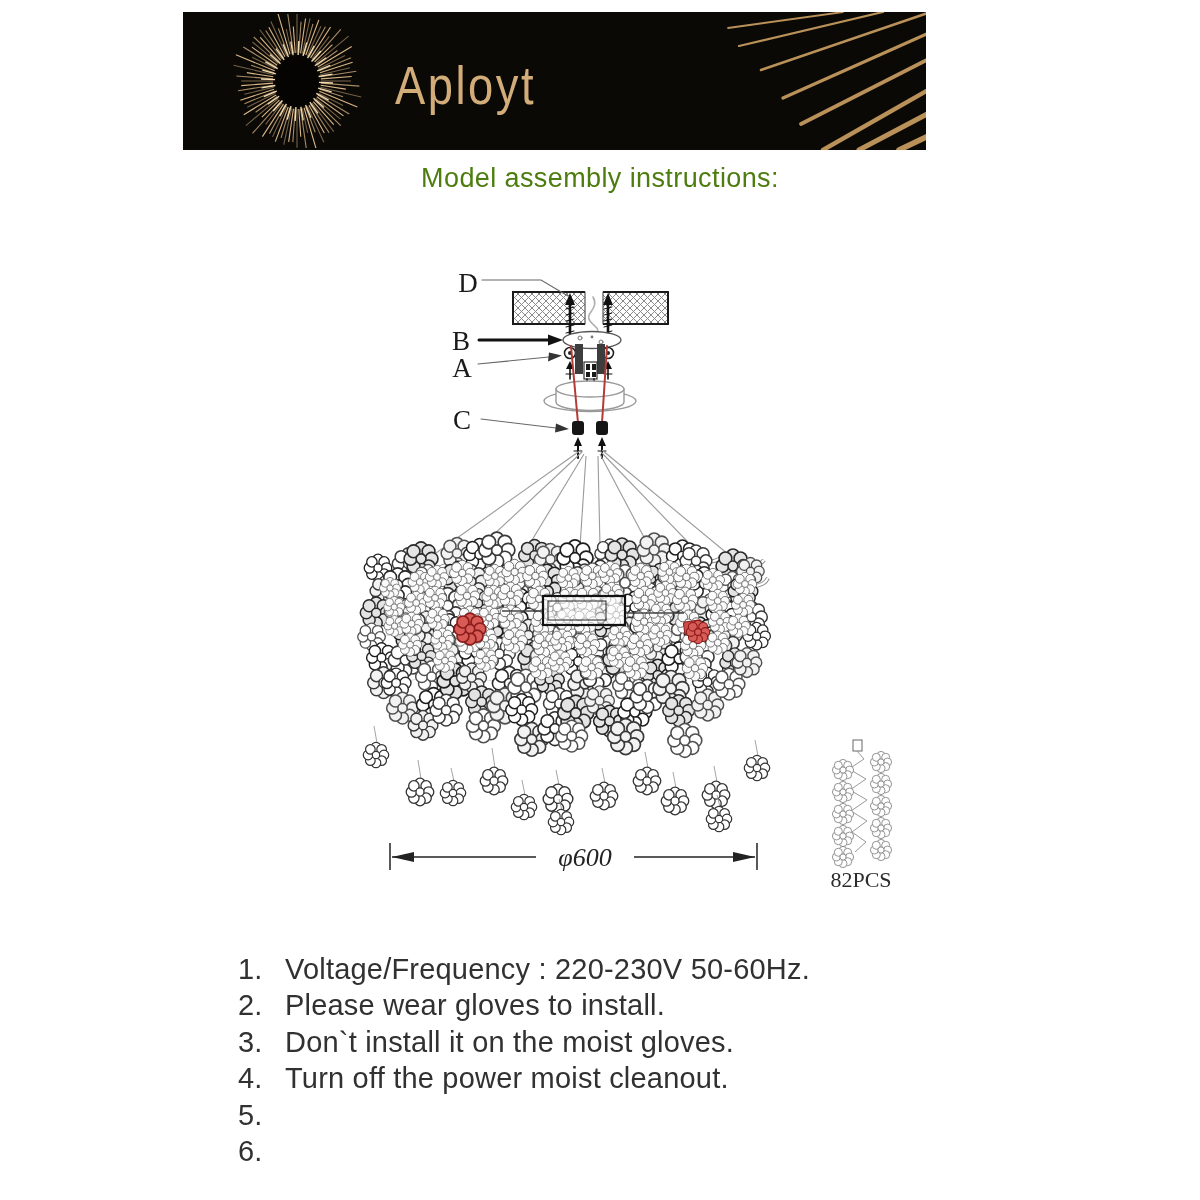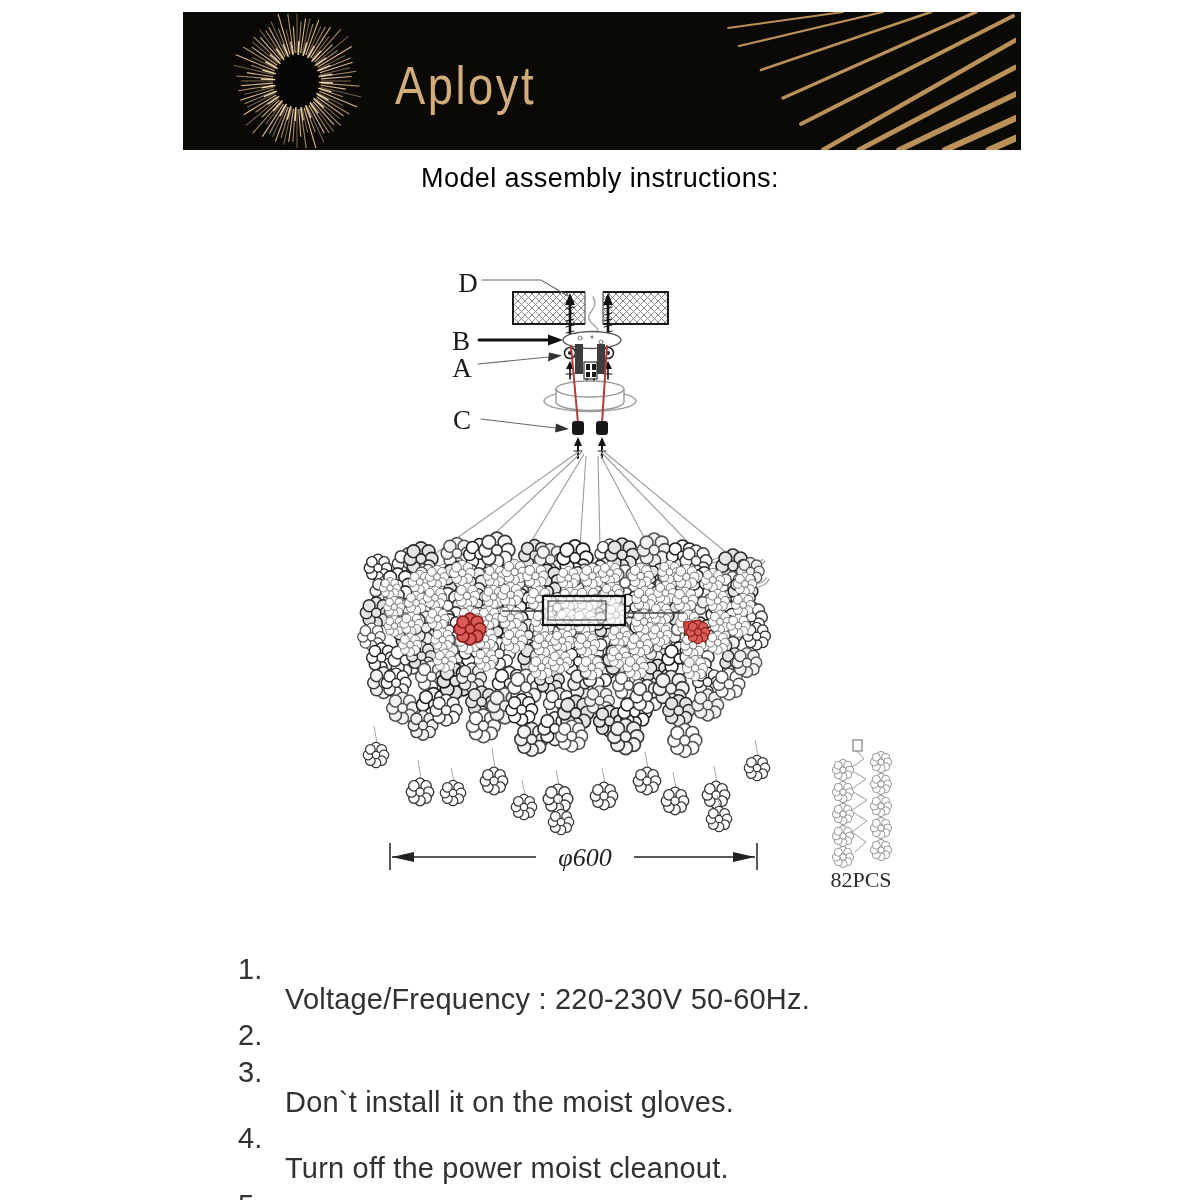--- a/index.html
+++ b/index.html
@@ -2,49 +2,49 @@
 <html><head>
 <meta charset="utf-8">
 <style>
   html,body{margin:0;padding:0;}
   body{
     width:1200px;height:1200px;position:relative;background:#ffffff;
     font-family:"Liberation Sans",sans-serif;overflow:hidden;
   }
   
   .banner{
-    position:absolute;left:183px;top:12px;width:838px;height:138px;
+    position:absolute;left:183px;top:12px;width:743px;height:138px;
     background:#0b0906;overflow:hidden;
   }
   .banner svg{position:absolute;}
   #sunburst{left:38px;top:2px;width:152px;height:134px;}
   #rays{left:0;top:0;width:833px;height:138px;}
   .brand{
     position:absolute;left:212px;top:42px;
     font-size:54px;font-weight:400;color:#d2ac79;letter-spacing:3px;
     transform:scaleX(.84);transform-origin:left center;
   }
   
   .title{
     position:absolute;left:0;top:162px;width:1200px;text-align:center;
-    font-size:27px;line-height:33px;color:#000000;letter-spacing:.4px;
+    font-size:27px;line-height:33px;color:#4d7c0f;letter-spacing:.4px;
   }
   
   #diagram{position:absolute;left:0;top:0;width:1200px;height:1200px;}
   .slabel{font-family:"Liberation Serif",serif;font-size:27px;fill:#1a1a1a;text-anchor:middle;}
   .dim{font-family:"Liberation Serif",serif;font-size:26px;fill:#222;text-anchor:middle;font-style:italic;}
   .pcs{font-family:"Liberation Serif",serif;font-size:22px;fill:#2c2c2c;text-anchor:middle;font-style:normal;}
   
   .instructions{
     position:absolute;left:238px;top:951px;width:820px;
     font-size:29px;color:#313131;letter-spacing:.2px;
   }
   .ins-row{display:flex;line-height:36.4px;}
   .ins-num{width:47px;flex:0 0 47px;}
-  .ins-text{white-space:nowrap;margin-top:30px;}
+  .ins-text{white-space:nowrap;}
 </style>
 </head>
 <body>
 
 <div class="banner">
   <svg id="sunburst" viewBox="-76 -67 152 134">
       <line x1="24" y1="0" x2="54" y2="0" stroke="#d9b687" stroke-width="1.1" opacity="0.50"></line>
       <line x1="23.932891132348324" y1="2.092442620419879" x2="62.38933686731889" y2="5.1184504302017375" stroke="#d9b687" stroke-width="1.1" opacity="0.75"></line>
       <line x1="23.731939829403085" y1="4.173183452932884" x2="48.8120645359124" y2="8.142415043673749" stroke="#d9b687" stroke-width="1.1" opacity="1.00"></line>
       <line x1="23.398269892363768" y1="6.230586150776803" x2="64.16911062091116" y2="16.001548409552445" stroke="#d9b687" stroke-width="1.1" opacity="0.50"></line>
@@ -640,20 +640,21 @@
   </g>
 </svg>
 
 <div class="instructions">
   <div class="ins-row">
     <span class="ins-num">1.</span>
     <span class="ins-text">Voltage/Frequency : 220-230V 50-60Hz.</span>
   </div>
   <div class="ins-row">
     <span class="ins-num">2.</span>
+    <span class="ins-text">Please wear gloves to install.</span>
   </div>
   <div class="ins-row">
     <span class="ins-num">3.</span>
     <span class="ins-text">Don`t install it on the moist gloves.</span>
   </div>
   <div class="ins-row">
     <span class="ins-num">4.</span>
     <span class="ins-text">Turn off the power moist cleanout.</span>
   </div>
   <div class="ins-row">

